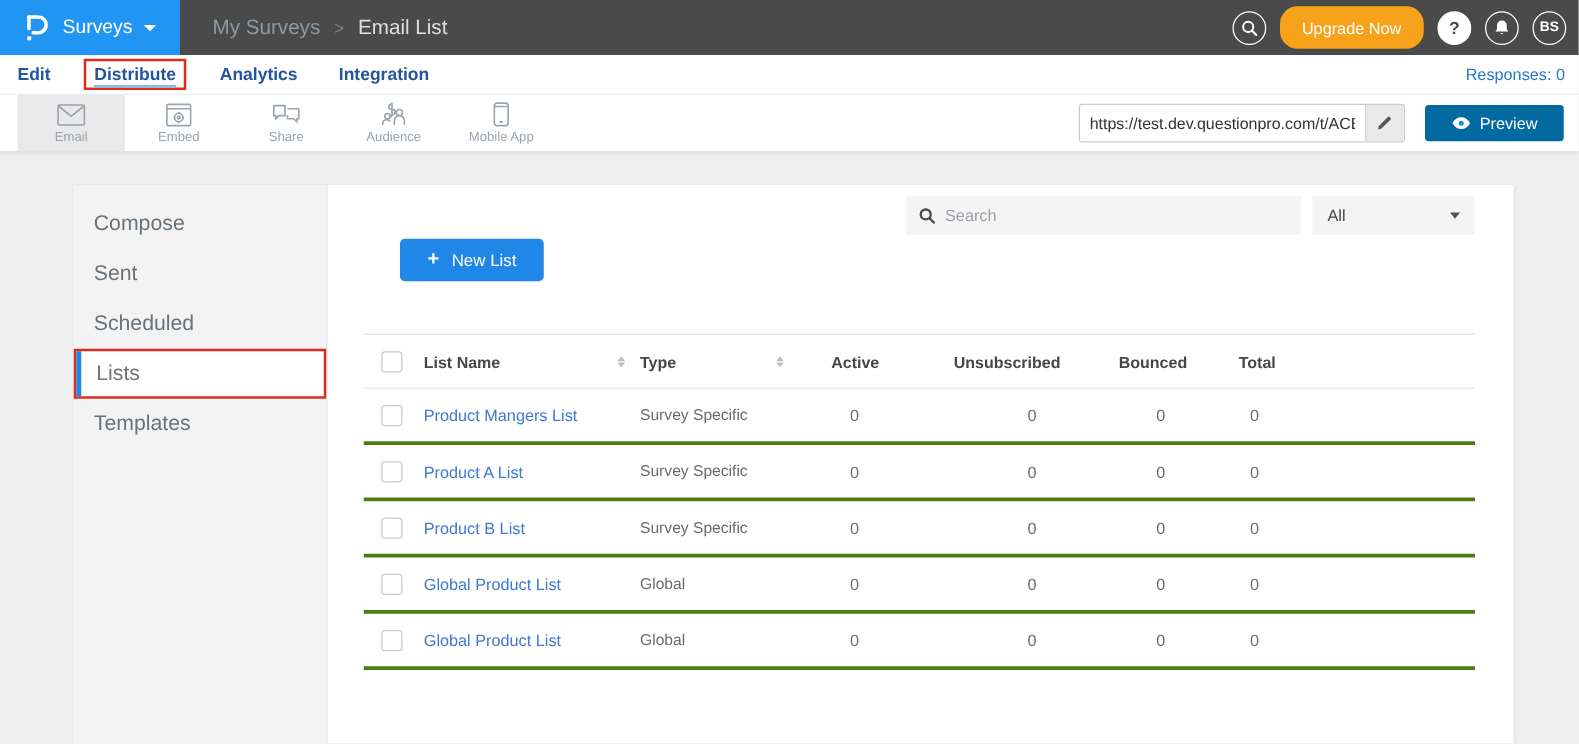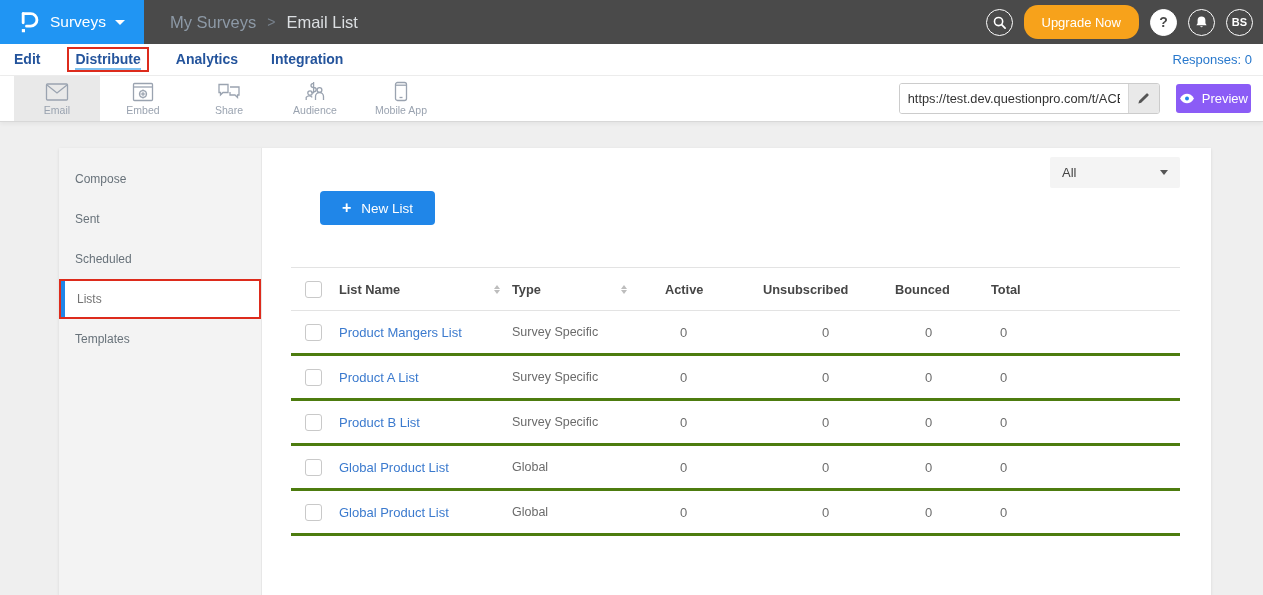--- a/index.html
+++ b/index.html
@@ -44,31 +44,31 @@
   .tool-item.active { background: #e9e9e9; }
   .tool-item svg { stroke: #9aa3b0; fill: none; stroke-width: 1.3; }
   .tool-label { font-size: 10.5px; color: #9aa3b0; }
   .toolbar-right { margin-left: auto; display: flex; align-items: center; gap: 16px; padding-right: 12px; }
   .url-group { display: flex; align-items: stretch; height: 31px; border: 1px solid #ccc;
     border-radius: 3px; overflow: hidden; background: #fff; }
   .url-input { width: 228px; border: none; outline: none; padding: 0 8px; font-size: 12.8px;
     color: #333; font-family: "Liberation Sans", sans-serif; background: #fff; }
   .url-edit-btn { width: 31px; background: #e9e9e9; border: none; border-left: 1px solid #d6d6d6;
     display: flex; align-items: center; justify-content: center; cursor: pointer; }
-  .preview-btn { height: 29px; padding: 0 3px; background: #8b5cf6; color: #fff; border: none;
+  .preview-btn { height: 29px; padding: 0 21px; background: #0369a1; color: #fff; border: none;
     border-radius: 3px; font-size: 13px; display: flex; align-items: center; gap: 7px; cursor: pointer; }
 
   
   .page { height: 473px; padding: 26px 52px 0 59px; }
   .card { width: 1152px; height: 447px; background: #fff; display: flex;
     box-shadow: 0 1px 3px rgba(0,0,0,0.1); }
   .side { width: 203px; background: #f3f3f3; border-right: 1px solid #e7e7e7; flex-shrink: 0;
     padding-top: 11px; }
   .side-item { height: 40px; display: flex; align-items: center; padding-left: 16px;
-    font-size: 12px; color: #68727a; cursor: pointer; }
+    font-size: 17px; color: #68727a; cursor: pointer; }
   .side-item.active { background: #fff; border: 2px solid #dd2b1c; padding-left: 0; color: #737373; }
   .side-item.active .active-bar { width: 4px; align-self: stretch; background: #2086e8; margin-right: 12px; }
 
   .main { flex: 1; padding: 9px 31px 0 29px; }
   .filter-row { display: flex; justify-content: flex-end; align-items: center; gap: 9px; }
   .search-box { width: 316px; height: 31px; background: #f4f4f4; border-radius: 2px;
     display: flex; align-items: center; padding: 0 10px; gap: 8px; }
   .search-box svg { stroke: #4a4a4a; fill: none; stroke-width: 2; flex-shrink: 0; }
   .search-input { border: none; outline: none; background: transparent; flex: 1;
     font-size: 13px; color: #444; font-family: "Liberation Sans", sans-serif; }
@@ -222,20 +222,27 @@
       <div class="side-item">Scheduled</div>
       <div class="side-item active">
         <span class="active-bar"></span>
         <span>Lists</span>
       </div>
       <div class="side-item">Templates</div>
     </div>
 
     <div class="main">
       <div class="filter-row">
+        <div class="search-box">
+          <svg width="13" height="13" viewBox="0 0 14 14">
+              <circle cx="6" cy="6" r="4.3"></circle>
+              <line x1="9.3" y1="9.3" x2="13" y2="13" stroke-linecap="round"></line>
+            </svg>
+          <input class="search-input" type="text" placeholder="Search" style="">
+        </div>
         <div class="filter-select">
           <span>All</span>
           <span class="filter-caret"></span>
         </div>
       </div>
 
       <button class="new-list-btn">
         <span class="plus-glyph">+</span>
         <span>New List</span>
       </button>

